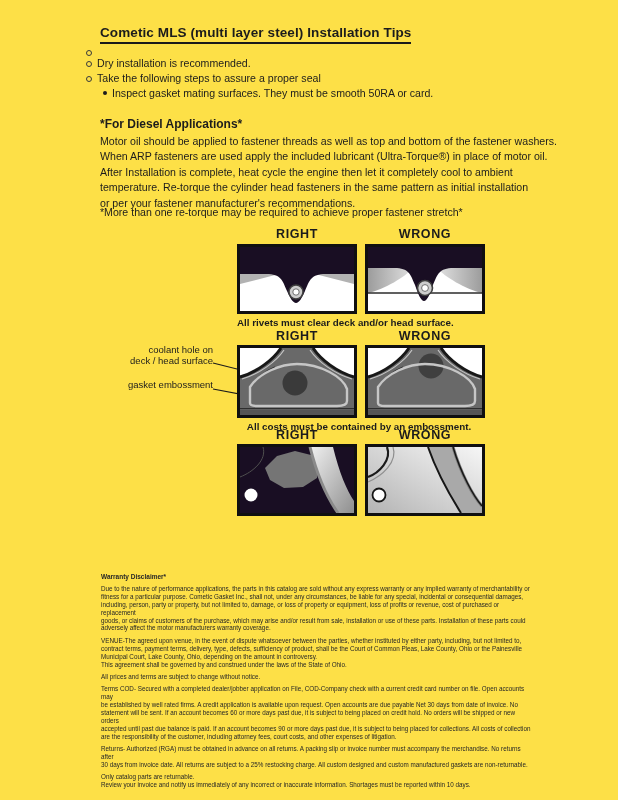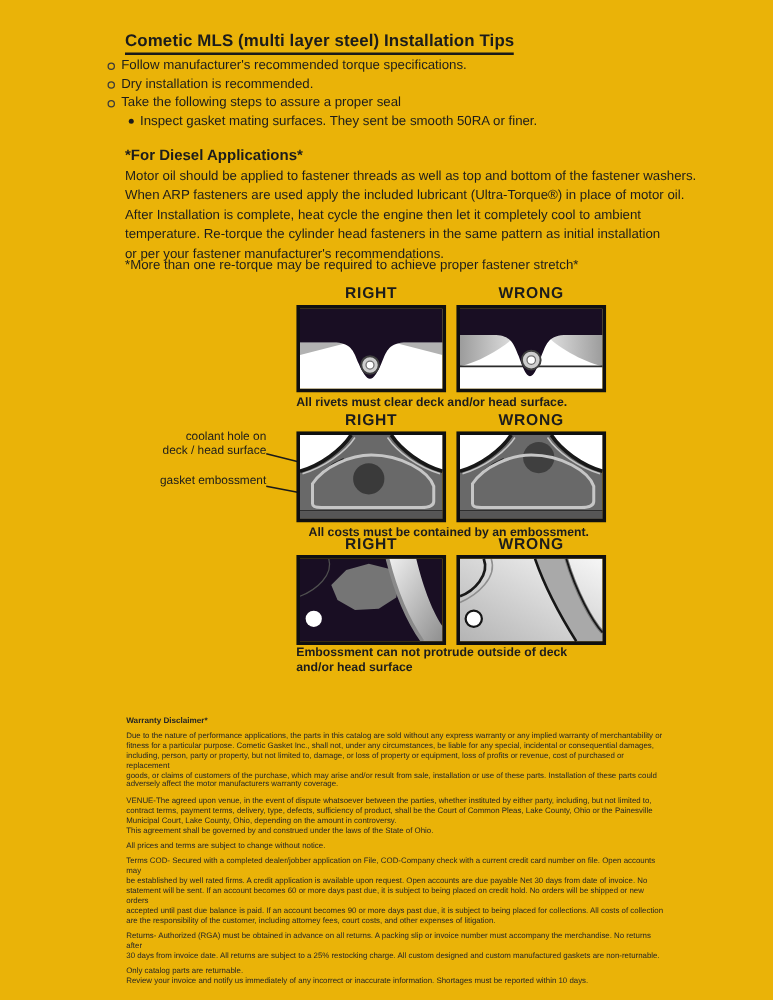--- a/index.html
+++ b/index.html
@@ -1,16 +1,16 @@
 <!DOCTYPE html>
 <html><head>
 <meta charset="utf-8">
 <style>
   html,body { margin:0; padding:0; background:#fff; }
-  .page { position:relative; width:618px; height:800px; background:#eab308; overflow:hidden;
+  .page { position:relative; width:618px; height:800px; background:#fde047; overflow:hidden;
           color:#1c1c1c; font-family:"Liberation Sans", sans-serif; }
   .abs { position:absolute; }
 
   .title { left:100px; top:25px; font-size:13.5px; font-weight:bold;
            border-bottom:2px solid #1a1a1a; padding-bottom:2px; letter-spacing:0.1px; }
 
   .tips { left:86px; top:45px; font-size:10.6px; }
   .tip-row { display:flex; align-items:flex-start; line-height:15px; }
   .tip-row.sub { margin-left:17px; }
   .oc { width:4px; height:4px; border:1px solid #3a3a3a; border-radius:50%;
@@ -49,33 +49,32 @@
 </head>
 <body>
 
 <div class="page">
 
   <div class="abs title">Cometic MLS (multi layer steel) Installation Tips</div>
 
   <div class="abs tips">
     <div class="tip-row">
       <span class="oc"></span>
-      <span>Follow manufacturer's recommended torque specifications.</span>
     </div>
     <div class="tip-row">
       <span class="oc"></span>
       <span>Dry installation is recommended.</span>
     </div>
     <div class="tip-row">
       <span class="oc"></span>
       <span>Take the following steps to assure a proper seal</span>
     </div>
     <div class="tip-row sub">
       <span class="dc"></span>
-      <span>Inspect gasket mating surfaces.  They sent be smooth 50RA or finer.</span>
+      <span>Inspect gasket mating surfaces.  They must be smooth 50RA or card.</span>
     </div>
   </div>
 
   <div class="abs para p1">Motor oil should be applied to fastener threads as well as top and bottom of the fastener washers.
 When ARP fasteners are used apply the included lubricant (Ultra-Torque®) in place of motor oil.</div>
   <div class="abs diesel-h">*For Diesel Applications*</div>
   <div class="abs para p2">After Installation is complete, heat cycle the engine then let it completely cool to ambient
 temperature. Re-torque the cylinder head fasteners in the same pattern as initial installation
 or per your fastener manufacturer's recommendations.</div>
   <div class="abs note">*More than one re-torque may be required to achieve proper fastener stretch*</div>
@@ -197,22 +196,20 @@
       <path d="M22,3 C27,16 14,29 3,33" stroke="#1a1a1a" stroke-width="2.2" fill="none"></path>
       <path d="M28,3 C33,18 17,32 3,38" stroke="#8f8f8f" stroke-width="1.2" fill="none"></path>
       <path d="M63,3 H88 C96,30 108,52 117,62 V69 H96 C84,50 71,26 63,3 Z" fill="#a9a9a9"></path>
       <path d="M88,3 C96,30 108,52 117,62" stroke="#7a7a7a" stroke-width="3" fill="none"></path>
       <path d="M63,3 C71,26 84,50 96,69" stroke="#161616" stroke-width="2" fill="none"></path>
       <path d="M88,3 C96,30 109,53 117,62" stroke="#161616" stroke-width="1.4" fill="none"></path>
       <circle cx="14" cy="51" r="6.5" fill="#ffffff" stroke="#161616" stroke-width="1.8"></circle>
       <rect x="1.5" y="1.5" width="117" height="69" fill="none" stroke="#101010" stroke-width="3"></rect>
     </svg>
   </div>
-  <div class="abs cap cap3">Embossment can not protrude outside of deck
-and/or head surface</div>
 
   <div class="abs warranty">
     <div class="wh">Warranty Disclaimer*</div>
     <p>Due to the nature of performance applications, the parts in this catalog are sold without any express warranty or any implied warranty of merchantability or
 fitness for a particular purpose.  Cometic Gasket Inc., shall not, under any circumstances, be liable for any special, incidental or consequential damages,
 including, person, party or property, but not limited to, damage, or loss of property or equipment, loss of profits or revenue, cost of purchased or replacement
 goods, or claims of customers of the purchase, which may arise and/or result from sale, installation or use of these parts.  Installation of these parts could
 adversely affect the motor manufacturers warranty coverage.</p>
     <p>VENUE-The agreed upon venue, in the event of dispute whatsoever between the parties, whether instituted by either party, including, but not limited to,
 contract terms, payment terms, delivery, type, defects, sufficiency of product, shall be the Court of Common Pleas, Lake County, Ohio or the Painesville

